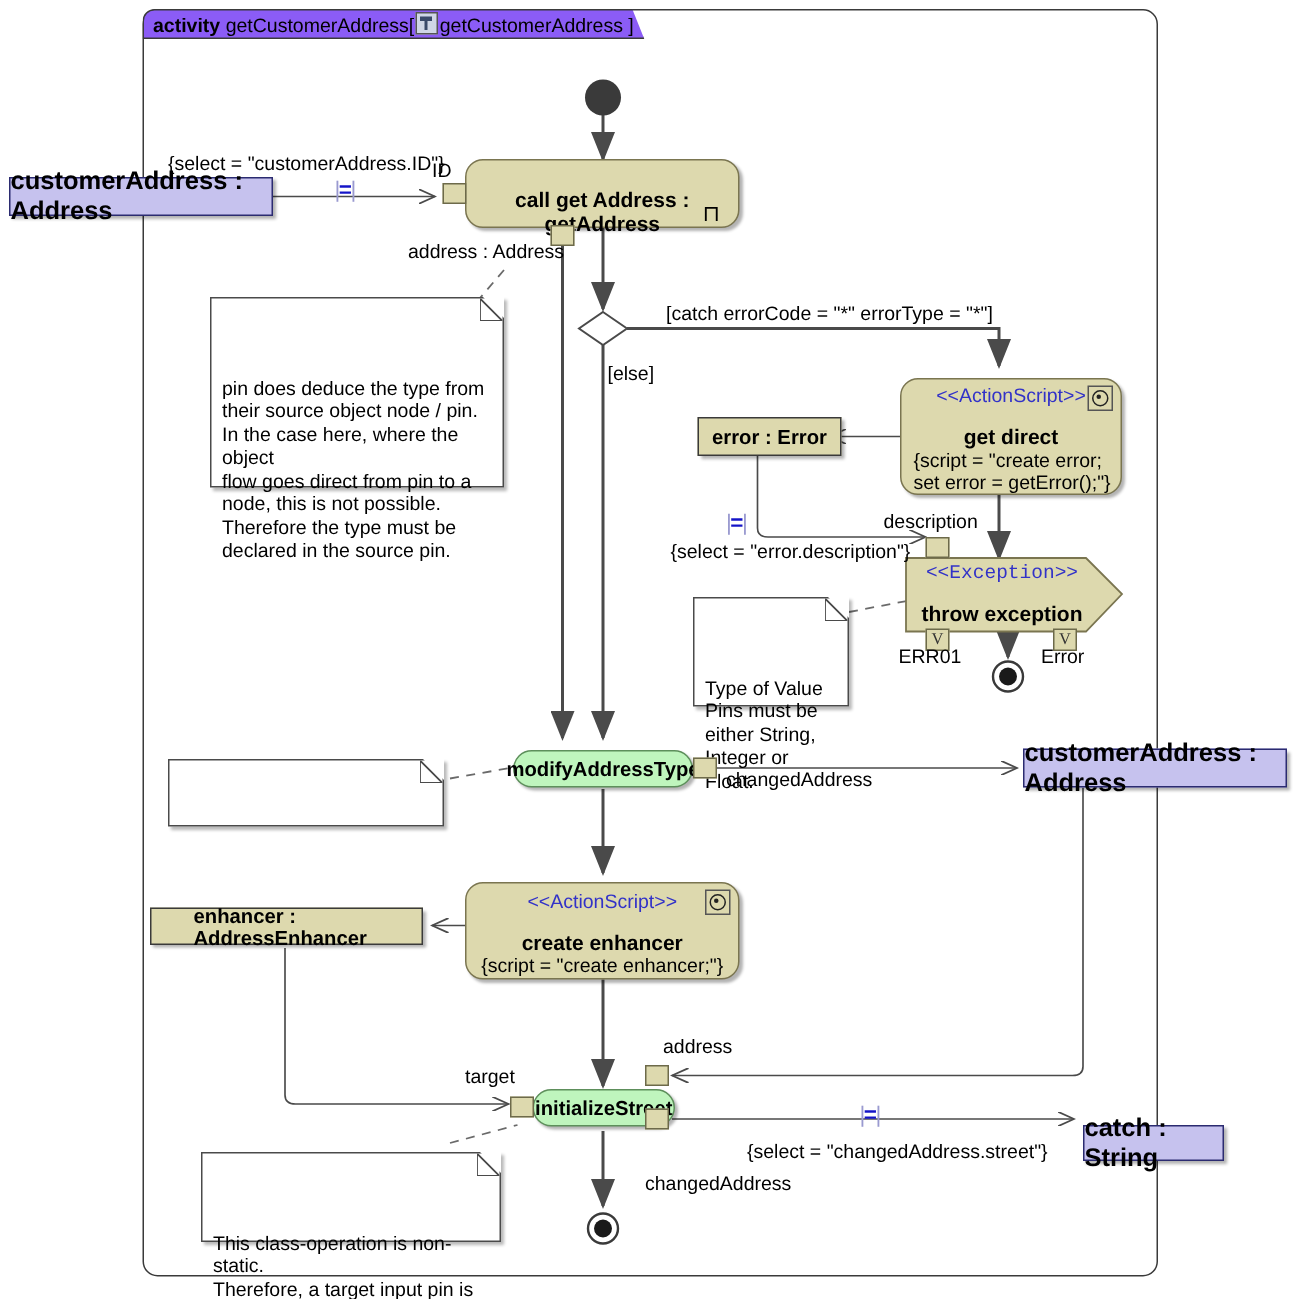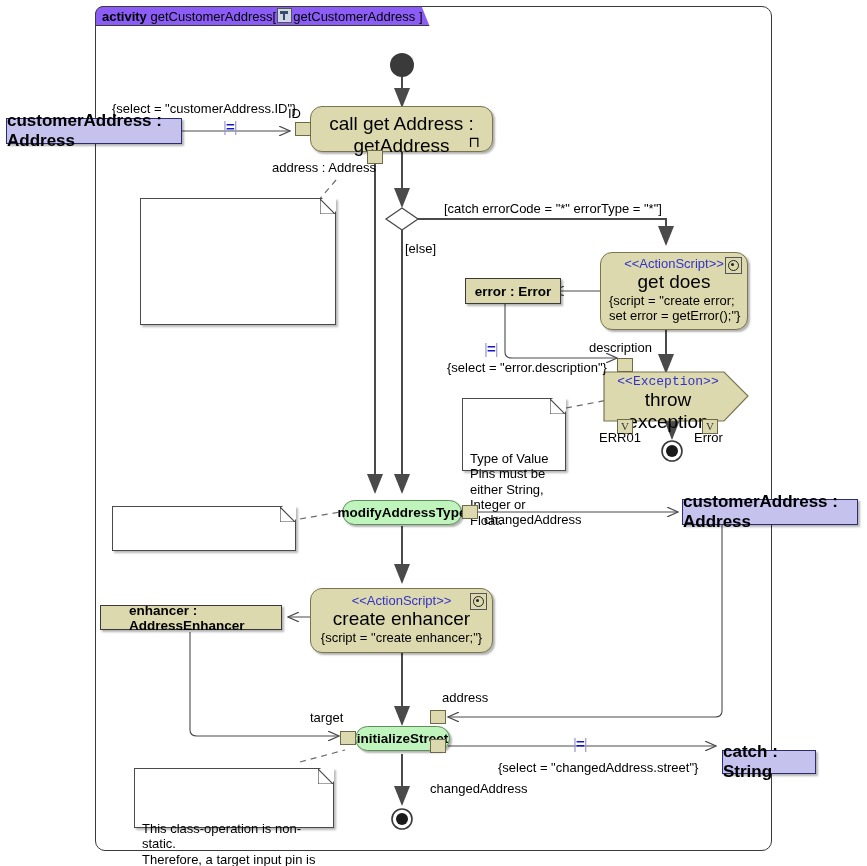--- a/index.html
+++ b/index.html
@@ -72,22 +72,23 @@
   
   .action-node {
     background: #ddd9ae;
     border: 1.2px solid #7a7550;
     border-radius: 12px;
     box-shadow: 2px 2px 2px rgba(0,0,0,0.30);
     text-align: center;
     color: #000;
   }
   .action-title {
-    font-weight: normal;
-    font-size: 19px;
+    font-weight: bold;
+    font-size: 14px;
+    margin-top: 12px;
   }
   .stereo {
     color: #3232c8;
     font-size: 13px;
   }
   .script-line {
     font-size: 13px;
     text-align: left;
     padding-left: 8px;
   }
@@ -298,28 +299,35 @@
 <div class="abs edge-label" style="left:112px; top:101px;">{select = "customerAddress.ID"}</div>
 <div class="abs eq-mark" style="left:223px; top:118px;">
   <span class="eq-bar">|</span><span>=</span><span class="eq-bar">|</span>
 </div>
 
 <div class="abs note" style="left:140px; top:198px; width:196px; height:127px;">
   <div class="fold"></div>
   <svg class="foldline" viewBox="0 0 15 15">
       <path d="M0,0 L15,15 M0,0 L0,15 L15,15" fill="none" stroke="#4a4a4a" stroke-width="1.2"></path>
     </svg>
+  <span>pin does deduce the type from
+their source object node / pin.
+In the case here, where the object
+flow goes direct from pin to  a
+node, this is not possible.
+Therefore the type must be
+declared in the source pin.</span>
 </div>
 
 <div class="abs edge-label" style="left:444px; top:201px;">[catch errorCode = "*" errorType = "*"]</div>
 <div class="abs edge-label" style="left:405px; top:241px;">[else]</div>
 
 <div class="abs action-node" style="left:600px; top:252px; width:148px; height:78px; text-align:center;">
   <div class="stereo" style="padding-top:3px;">&lt;&lt;ActionScript&gt;&gt;</div>
-  <div class="action-title">get does</div>
+  <div class="action-title">get direct</div>
   <div class="script-line">{script = "create error;</div>
   <div class="script-line">set error = getError();"}</div>
   <div class="gear-ico" style="position:absolute; right:5px; top:4px;"></div>
 </div>
 
 <div class="abs obj-node-tan" style="left:465px; top:278px; width:96px; height:26px;">
   <span>error : Error</span>
 </div>
 <div class="abs eq-mark" style="left:484px; top:340px;">
   <span class="eq-bar">|</span><span>=</span><span class="eq-bar">|</span>

